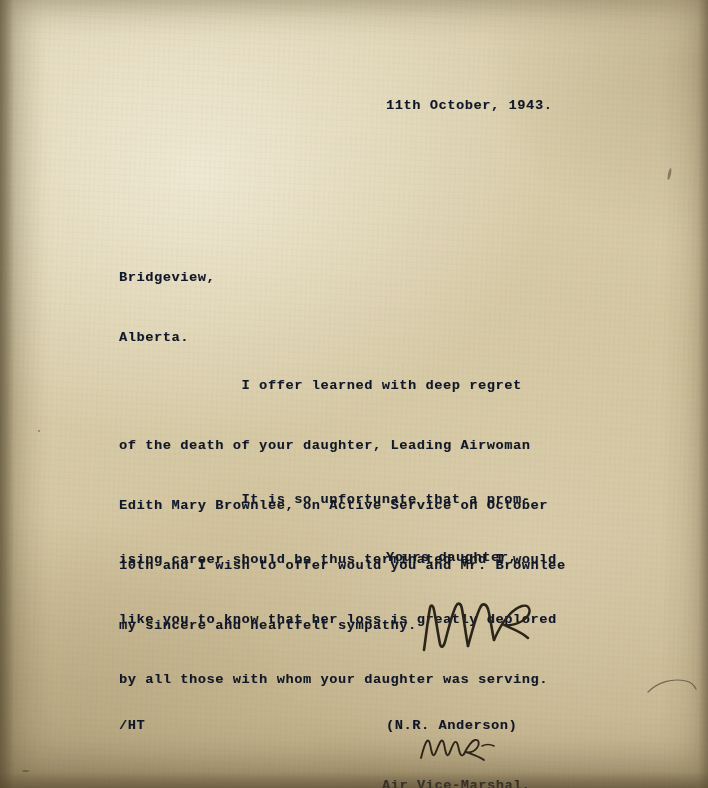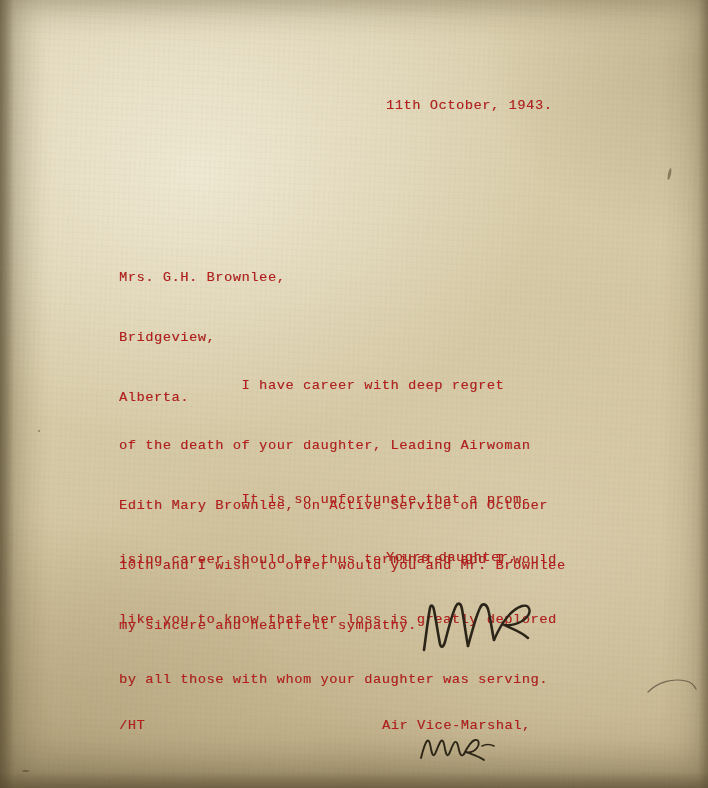--- a/index.html
+++ b/index.html
@@ -61,25 +61,25 @@
   .edge-right {
     position: absolute;
     right: 0; top: 0; bottom: 0; width: 10px;
     background: linear-gradient(270deg, rgba(74,62,40,0.35), rgba(74,62,40,0));
     pointer-events: none;
   }
 
   
   .type {
     position: absolute;
-    color: #b91c1c;
+    color: #0f172a;
     font-size: 13.6px;
     line-height: 20px;
     letter-spacing: 0.6px;
-    font-weight: 400;
+    font-weight: 700;
     text-shadow: 0.4px 0.3px 0 rgba(60,48,28,0.35);
     white-space: pre;
   }
   .date-line { left: 386px; top: 96px; }
   .addressee { left: 119px; top: 228px; }
   .salutation { left: 119px; top: 301px; }
   .para1 { left: 119px; top: 336px; }
   .para2 { left: 119px; top: 450px; }
   .closing { left: 386px; top: 548px; }
   .sig-block { left: 330px; top: 676px; }
@@ -128,28 +128,27 @@
 </head>
 <body>
 
 <div class="page">
   <div class="paper"></div>
   <div class="grain"></div>
 
   <div class="type date-line">11th October, 1943.</div>
 
   <div class="type addressee">
-    <span class="line">Mrs. G.H. Brownlee,</span>
     <span class="line">Bridgeview,</span>
     <span class="line">Alberta.</span>
   </div>
 
 
   <div class="type para1">
-    <span class="line">              I have career with deep regret</span>
+    <span class="line">              I offer learned with deep regret</span>
     <span class="line">of the death of your daughter, Leading Airwoman</span>
     <span class="line">Edith Mary Brownlee, on Active Service on October</span>
     <span class="line">10th and I wish to offer would you and Mr. Brownlee</span>
     <span class="line">my sincere and heartfelt sympathy.</span>
   </div>
 
   <div class="type para2">
     <span class="line">              It is so unfortunate that a prom-</span>
     <span class="line">ising career should be thus terminated and I would</span>
     <span class="line">like you to know that her loss is greatly deplored</span>
@@ -158,20 +157,21 @@
 
   <div class="type closing">Yours daughter,</div>
 
   <svg class="signature-main" viewBox="0 0 120 62">
     <path class="ink" stroke-width="2.6" d="M6,54 C8,40 10,22 12,12 C13,8 15,9 16,14 C18,24 20,38 22,48 C23,52 25,52 27,46 C30,34 34,18 38,10 C40,6 43,7 44,13 C46,24 48,40 50,50"></path>
     <path class="ink" stroke-width="2.6" d="M50,50 C54,36 58,20 62,12 C64,7 68,7 70,13 C73,24 74,36 76,44"></path>
     <path class="ink" stroke-width="2.4" d="M76,44 C82,30 92,14 104,10 C112,8 114,16 108,22 C102,28 92,30 86,29 C92,32 102,35 110,42"></path>
   </svg>
 
   <div class="type sig-block">
+    <span class="line" style="padding-left:56px;">(N.R. Anderson)</span>
     <span class="line" style="padding-left:52px;">Air Vice-Marshal,</span>
     
   </div>
 
   <div class="type initials">/HT</div>
 
   <svg class="signature-small" viewBox="0 0 80 30">
     <path class="ink" stroke-width="1.9" d="M3,24 C5,16 7,9 9,7 C11,5 12,9 13,15 C14,20 15,23 17,20 C19,16 21,9 23,7 C25,5 26,9 27,15 C28,20 29,23 31,20 C33,16 35,9 37,8 C39,7 40,11 41,16 C42,21 44,23 46,20"></path>
     <path class="ink" stroke-width="1.9" d="M46,20 C49,14 53,7 57,6 C61,5 62,10 59,14 C56,18 51,19 48,18 C53,20 60,22 66,26"></path>
     <path class="ink" stroke-width="1.6" d="M64,12 C68,10 72,10 76,12"></path>

